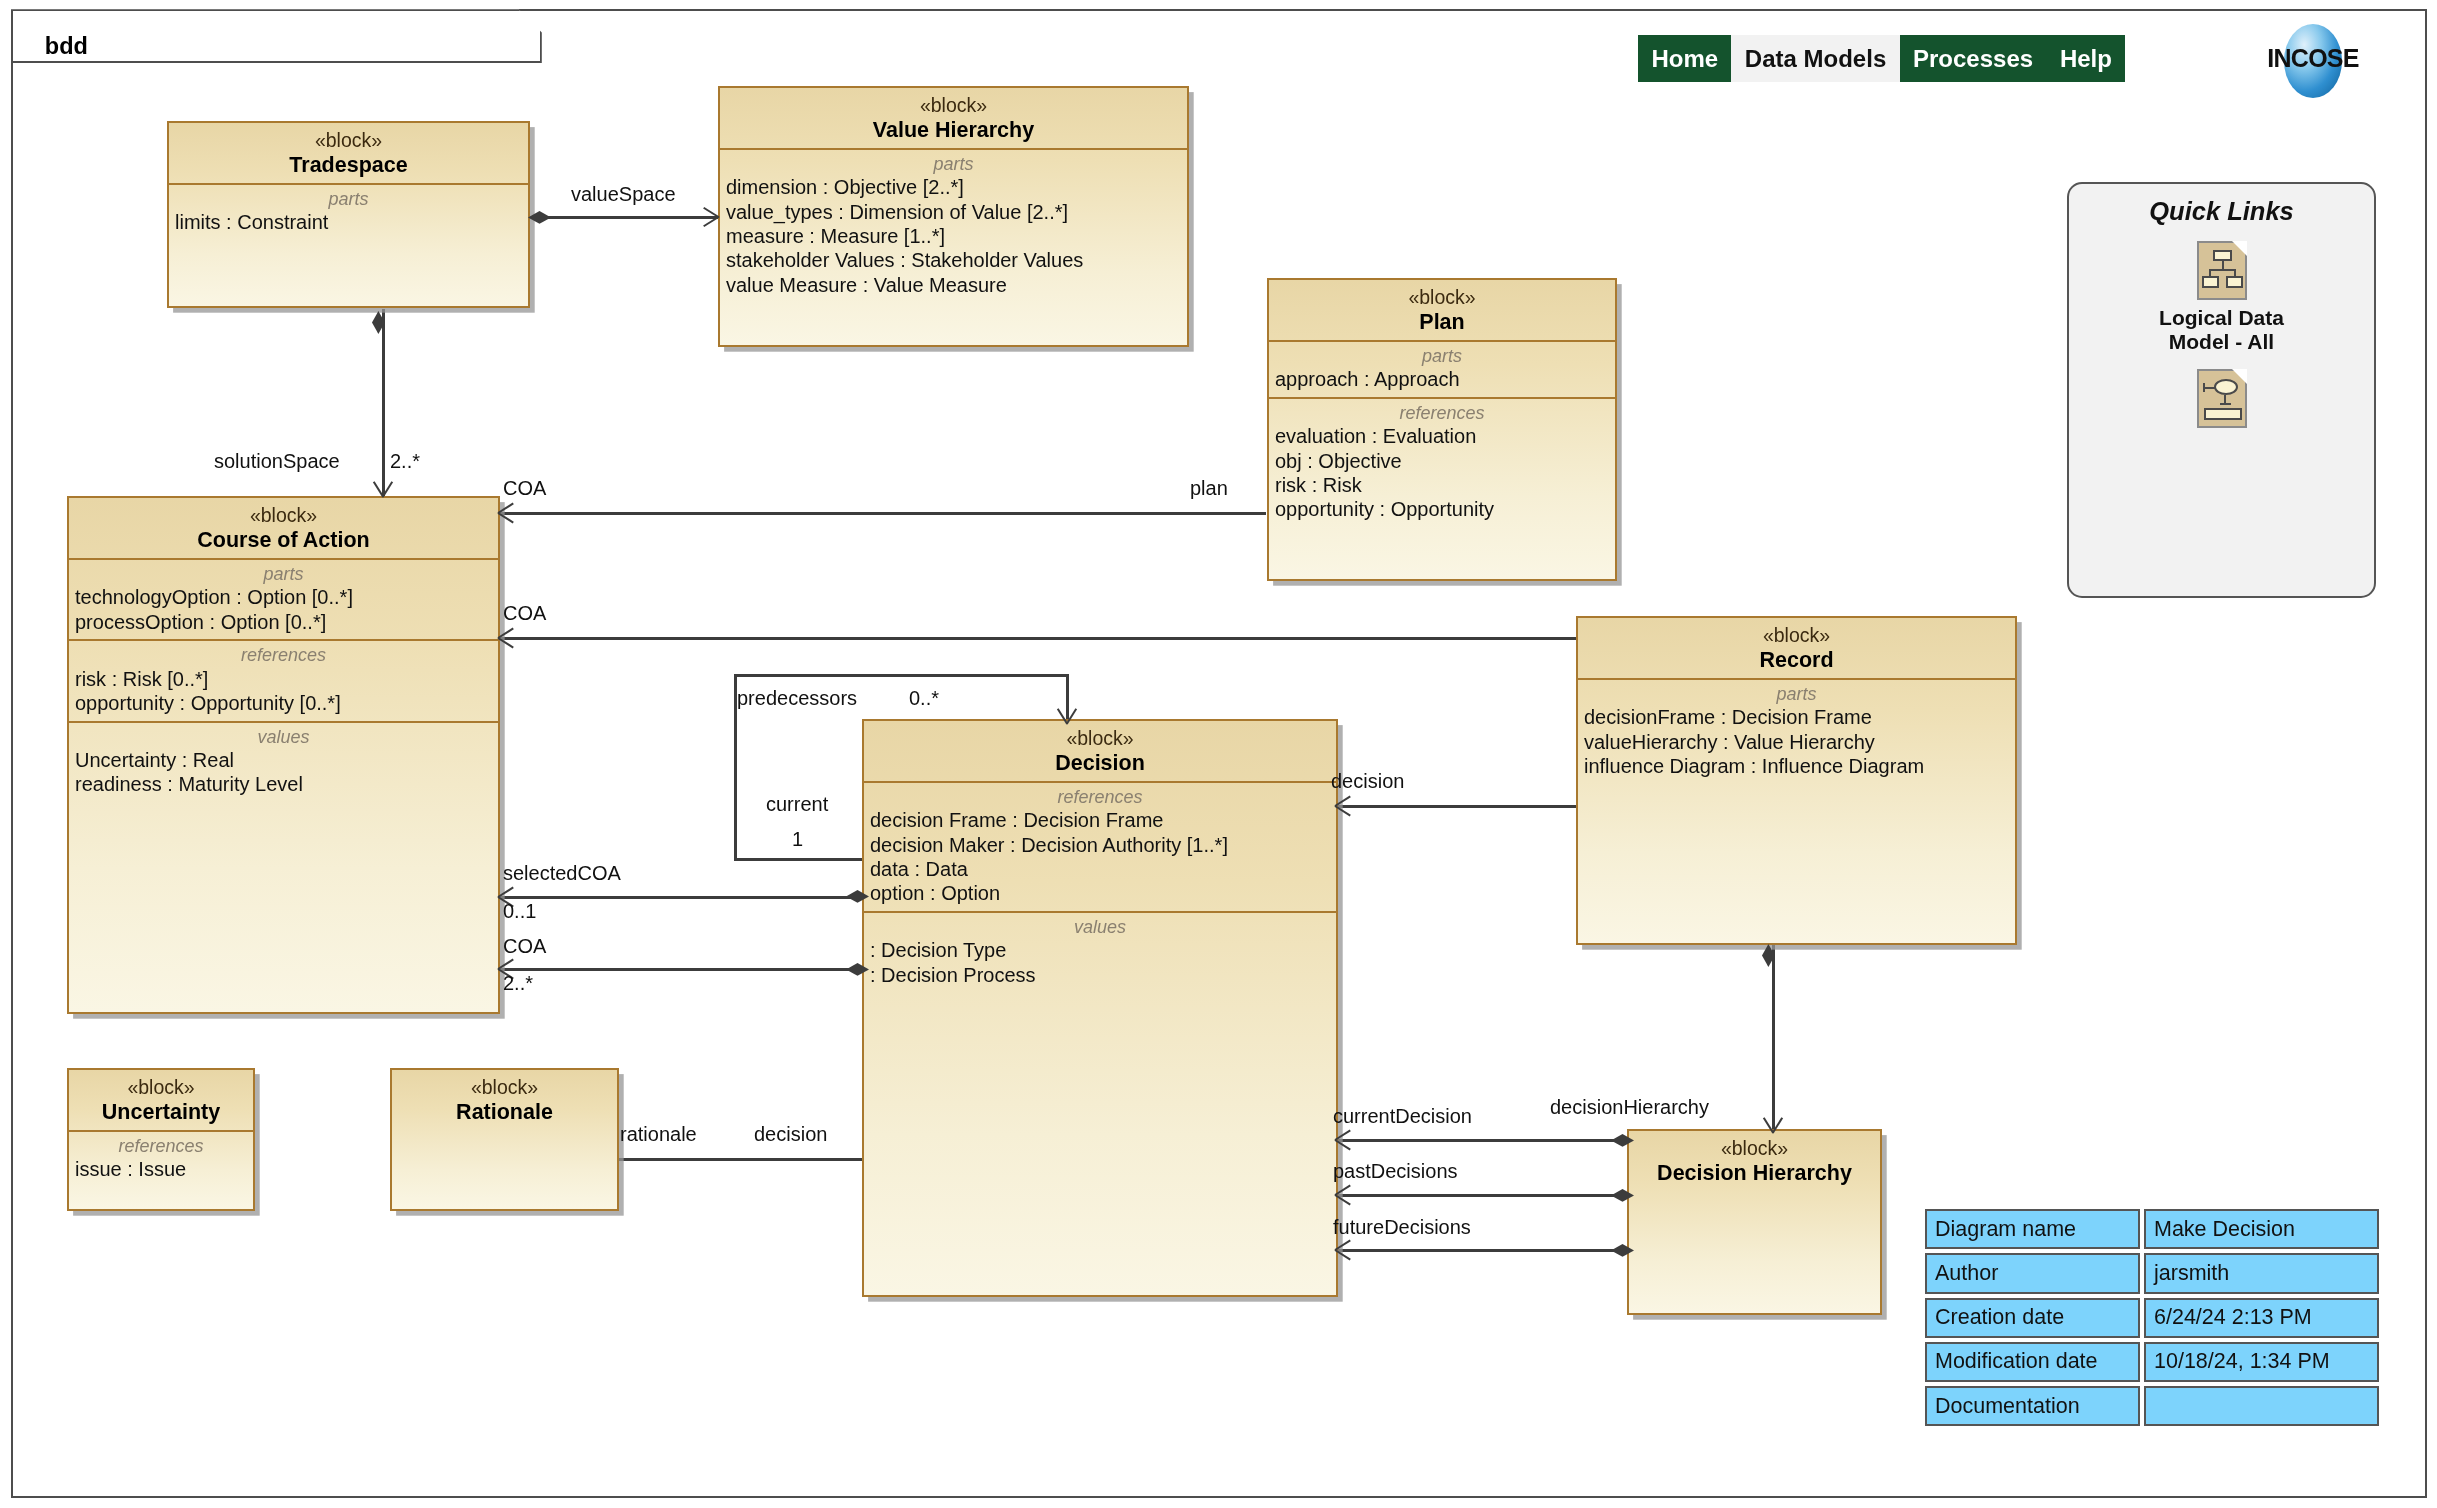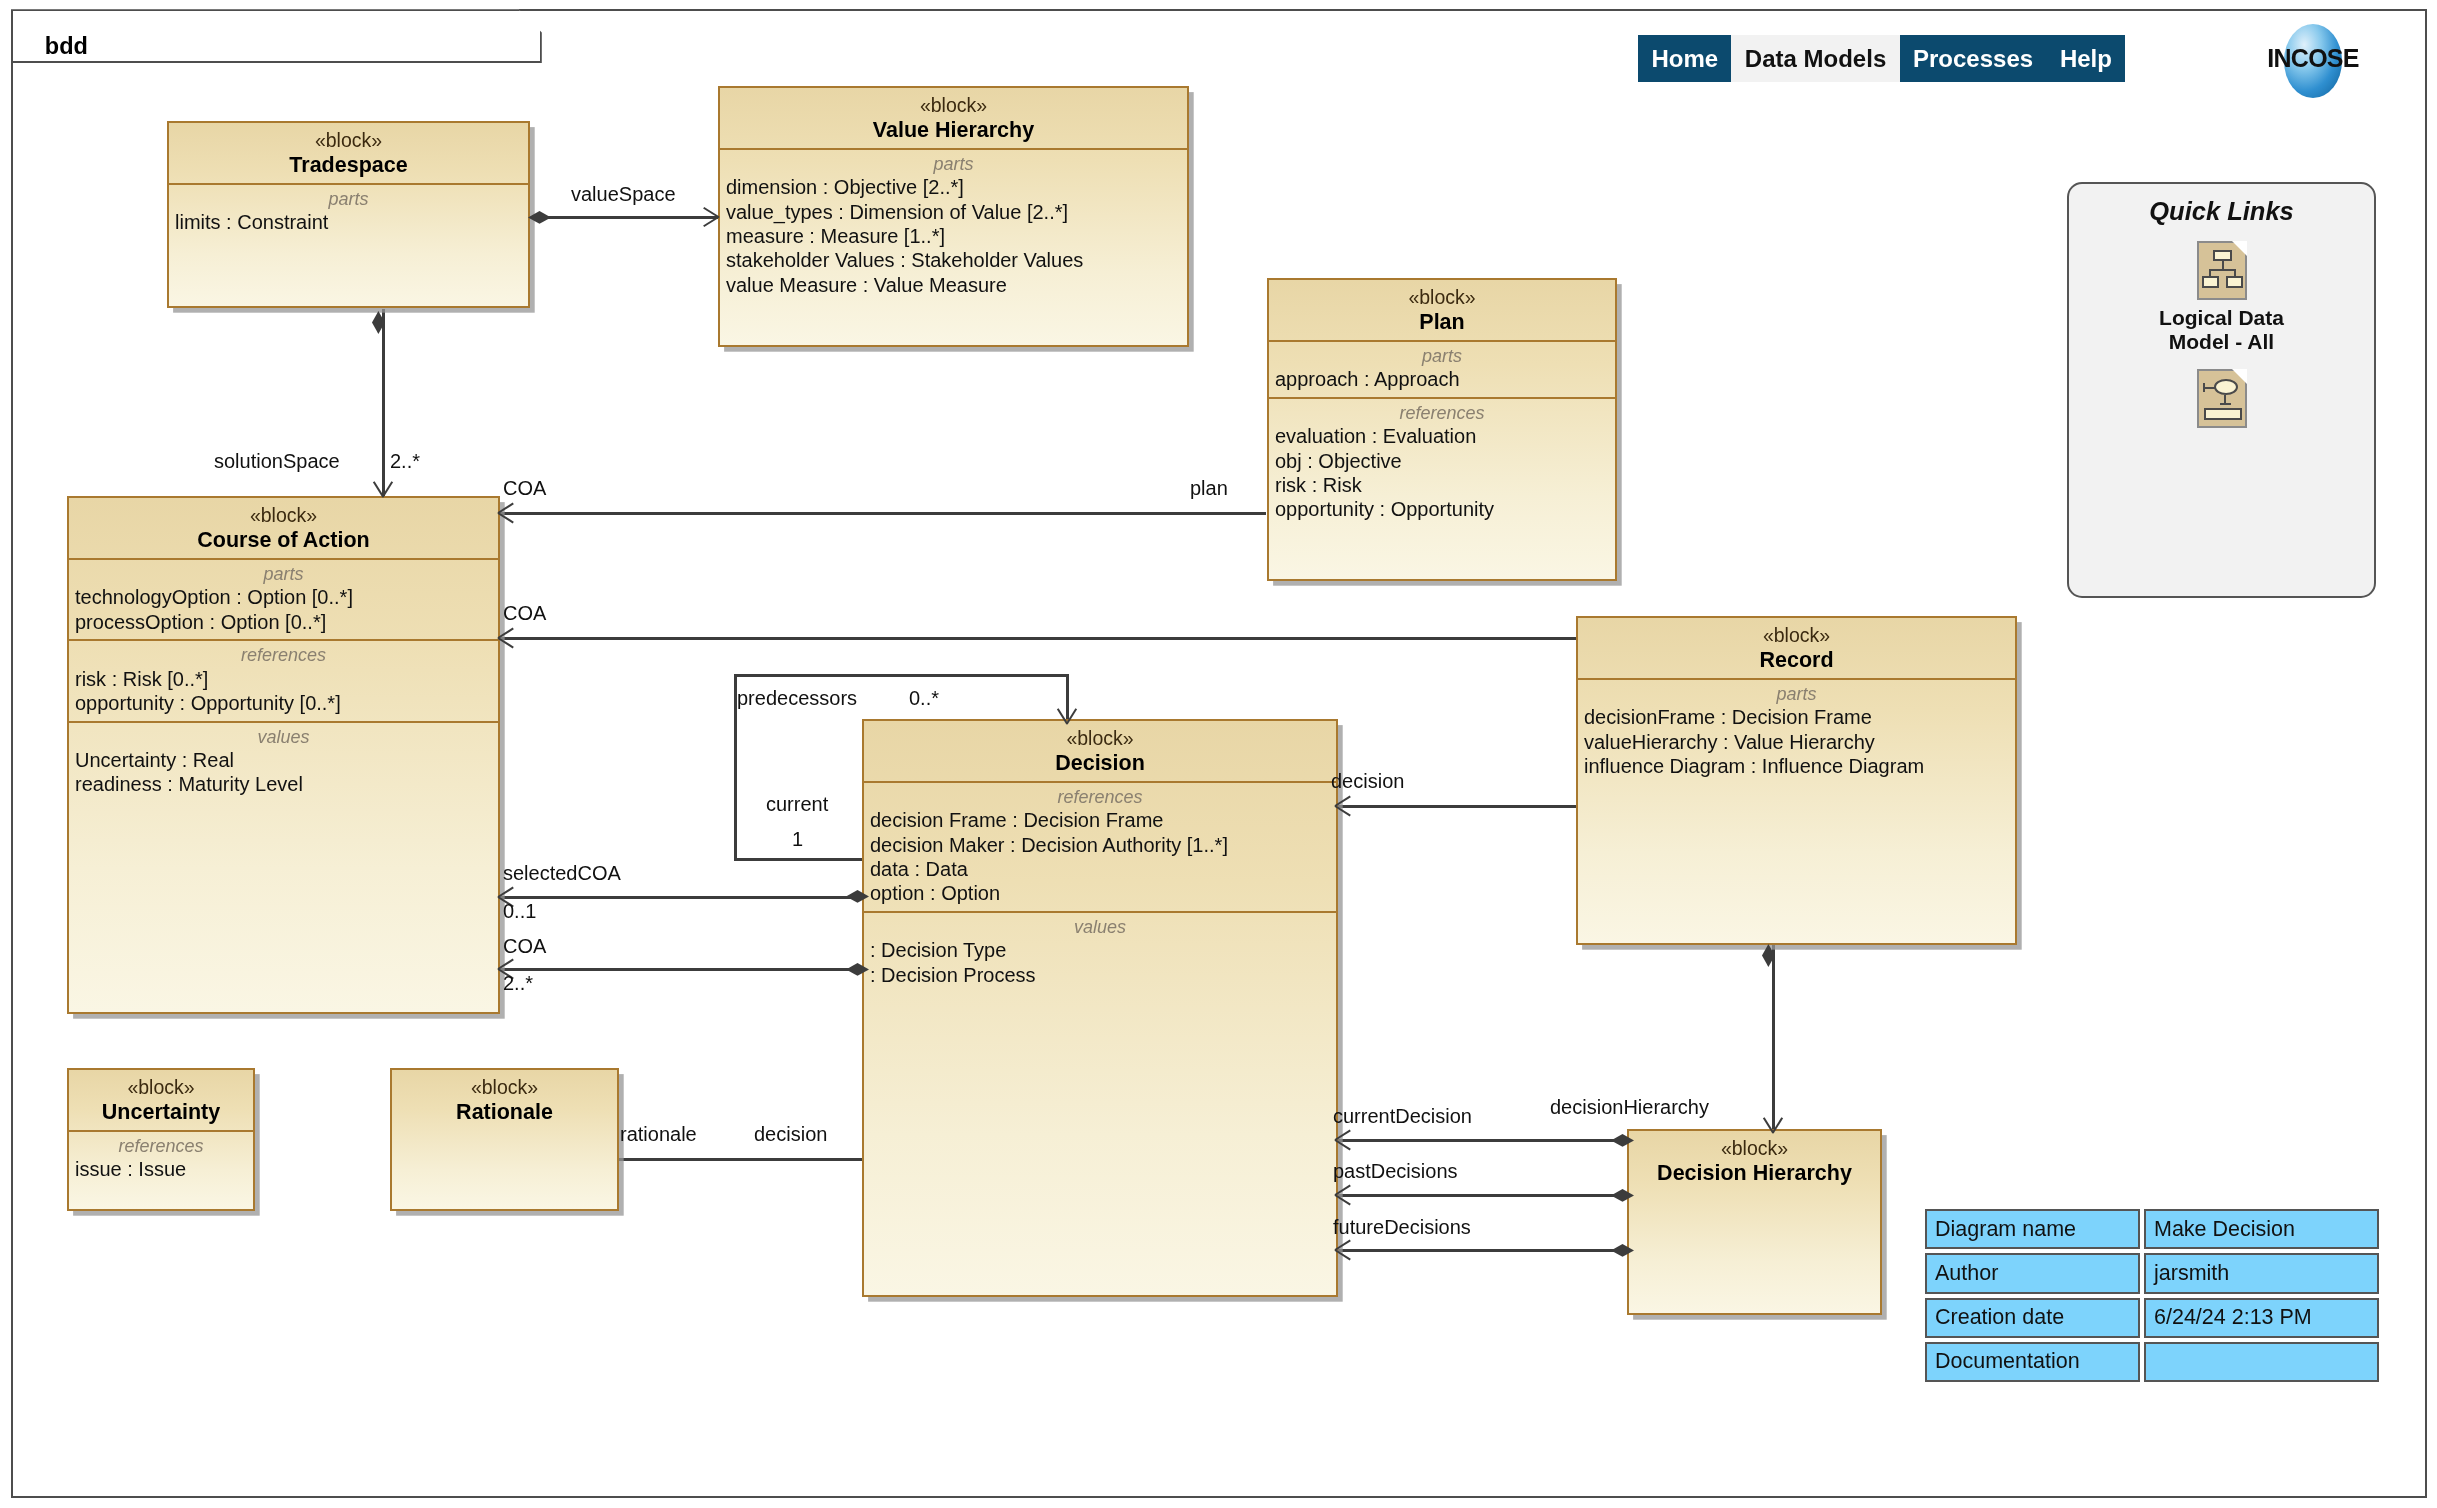--- a/index.html
+++ b/index.html
@@ -8,21 +8,21 @@
 
   
   #frame{position:absolute;left:10.8px;top:9.4px;width:2416px;height:1489px;border:2px solid #4d4d4d;box-sizing:border-box;background:#fff;}
   #frame-tab{position:absolute;left:10.8px;top:9.4px;height:54px;min-width:531px;border:2px solid #4d4d4d;border-bottom:2px solid #4d4d4d;box-sizing:border-box;background:#fff;
      clip-path:polygon(0 0,calc(100% - 23px) 0,100% 23px,100% 100%,0 100%);z-index:6;}
   #frame-tab span{display:block;padding:10.8px 0 0 16px;font-size:23.5px;white-space:nowrap;}
   .tab-b{font-weight:bold;color:#000;}
   .tab-n{color:#000;}
 
   
-  #navbar{position:absolute;left:1638px;top:35px;height:47px;background:#0c4a6e;display:flex;align-items:stretch;z-index:7;}
+  #navbar{position:absolute;left:1638px;top:35px;height:47px;background:#14532d;display:flex;align-items:stretch;z-index:7;}
   .navitem{display:flex;align-items:center;padding:0 13.4px;color:#fff;font-size:24px;font-weight:bold;white-space:nowrap;}
   .navitem.active{background:#f2f2f2;color:#111;}
   #logo{position:absolute;left:2246px;top:24px;width:134px;height:74px;z-index:7;}
   #logo .glb{position:absolute;left:38px;top:0;width:58px;height:74px;border-radius:50%/50%;
     background:radial-gradient(ellipse at 35% 28%,#dff0fb 0%,#86c8ec 32%,#2f8fd0 62%,#0b5d96 100%);}
   #logo .ltxt{position:absolute;left:0;top:20px;width:134px;text-align:center;font-size:25px;font-weight:bold;color:#111;letter-spacing:-0.7px;}
 
   
   .blk{position:absolute;border:2px solid #a9792f;box-sizing:border-box;
        background:linear-gradient(to bottom,#e8d6a6 0%,#eedfb4 28%,#f6efd5 72%,#faf6e4 100%);
@@ -328,20 +328,24 @@
       </tr>
       <tr>
         <td class="k">Author</td>
         <td class="v">jarsmith</td>
       </tr>
       <tr>
         <td class="k">Creation date</td>
         <td class="v">6/24/24 2:13 PM</td>
       </tr>
       <tr>
+        <td class="k">Modification date</td>
+        <td class="v">10/18/24, 1:34 PM</td>
+      </tr>
+      <tr>
         <td class="k">Documentation</td>
         <td class="v"></td>
       </tr>
     </tbody>
       </table>
   </div>
 
 </div>
 
 

